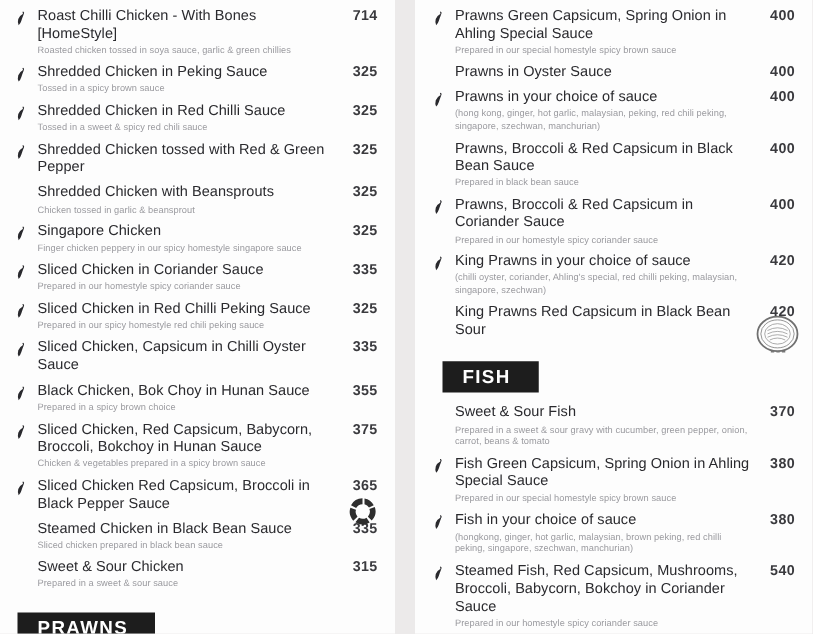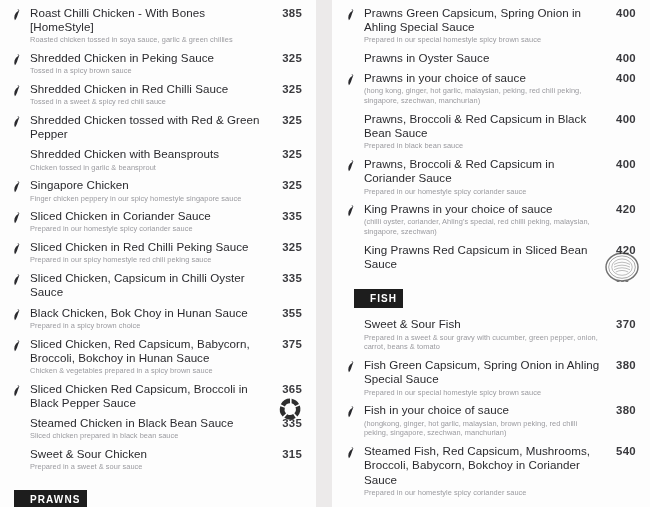--- a/index.html
+++ b/index.html
@@ -28,24 +28,24 @@
   }
 
   .column-left  { width: 320px; padding: 6px 14px 0 10px; }
   .column-right { width: 322px; margin-left: 8px; padding: 6px 14px 0 12px; }
 
   
   .section-bar {
     display: inline-block;
     background: #1d1d1d;
     color: #ffffff;
-    font-size: 10px;
+    font-size: 15px;
     font-weight: bold;
     letter-spacing: 1.1px;
-    padding: 4px 6px 4px 16px;
+    padding: 4px 22px 4px 16px;
     margin: 12px 0 9px 4px;
   }
   .section-bar.indent-right { margin-left: 10px; }
 
   
   .item {
     display: flex;
     align-items: flex-start;
     margin-bottom: 6px;
     padding-left: 2px;
@@ -124,21 +124,21 @@
           <div class="spice-slot">
             <svg class="chilli-icon" viewBox="0 0 9 12">
               <path d="M6.4 0.6 Q7.2 1.3 6.6 2.2" stroke="#2a2a2e" stroke-width="0.9" fill="none" stroke-linecap="round"></path>
               <path d="M6.2 2.1 Q3.6 3.4 2.6 6.2 Q1.8 8.9 2.9 11.2 Q4.4 9.9 5.1 7.6 Q5.9 5.0 6.9 2.6 Z" fill="#2a2a2e"></path>
             </svg>
           </div>
           <div class="item-body">
             <div class="item-name">Roast Chilli Chicken - With Bones [HomeStyle]</div>
             <div class="item-desc">Roasted chicken tossed in soya sauce, garlic &amp; green chillies</div>
           </div>
-          <div class="item-price">385</div>
+          <div class="item-price">714</div>
         </div>
         <div class="item">
           <div class="spice-slot">
             <svg class="chilli-icon" viewBox="0 0 9 12">
               <path d="M6.4 0.6 Q7.2 1.3 6.6 2.2" stroke="#2a2a2e" stroke-width="0.9" fill="none" stroke-linecap="round"></path>
               <path d="M6.2 2.1 Q3.6 3.4 2.6 6.2 Q1.8 8.9 2.9 11.2 Q4.4 9.9 5.1 7.6 Q5.9 5.0 6.9 2.6 Z" fill="#2a2a2e"></path>
             </svg>
           </div>
           <div class="item-body">
             <div class="item-name">Shredded Chicken in Peking Sauce</div>
@@ -368,21 +368,21 @@
           </div>
           <div class="item-body">
             <div class="item-name">King Prawns in your choice of sauce</div>
             <div class="item-desc">(chilli oyster, coriander, Ahling's special, red chilli peking, malaysian, singapore, szechwan)</div>
           </div>
           <div class="item-price">420</div>
         </div>
         <div class="item">
           <div class="spice-slot"></div>
           <div class="item-body">
-            <div class="item-name">King Prawns Red Capsicum in Sliced Bean Sauce</div>
+            <div class="item-name">King Prawns Red Capsicum in Black Bean Sour</div>
           </div>
           <div class="item-price">420</div>
         </div>
       </div>
 
     <div class="section-bar indent-right">FISH</div>
 
     <div id="right-fish-list">
         <div class="item">
           <div class="spice-slot"></div>

